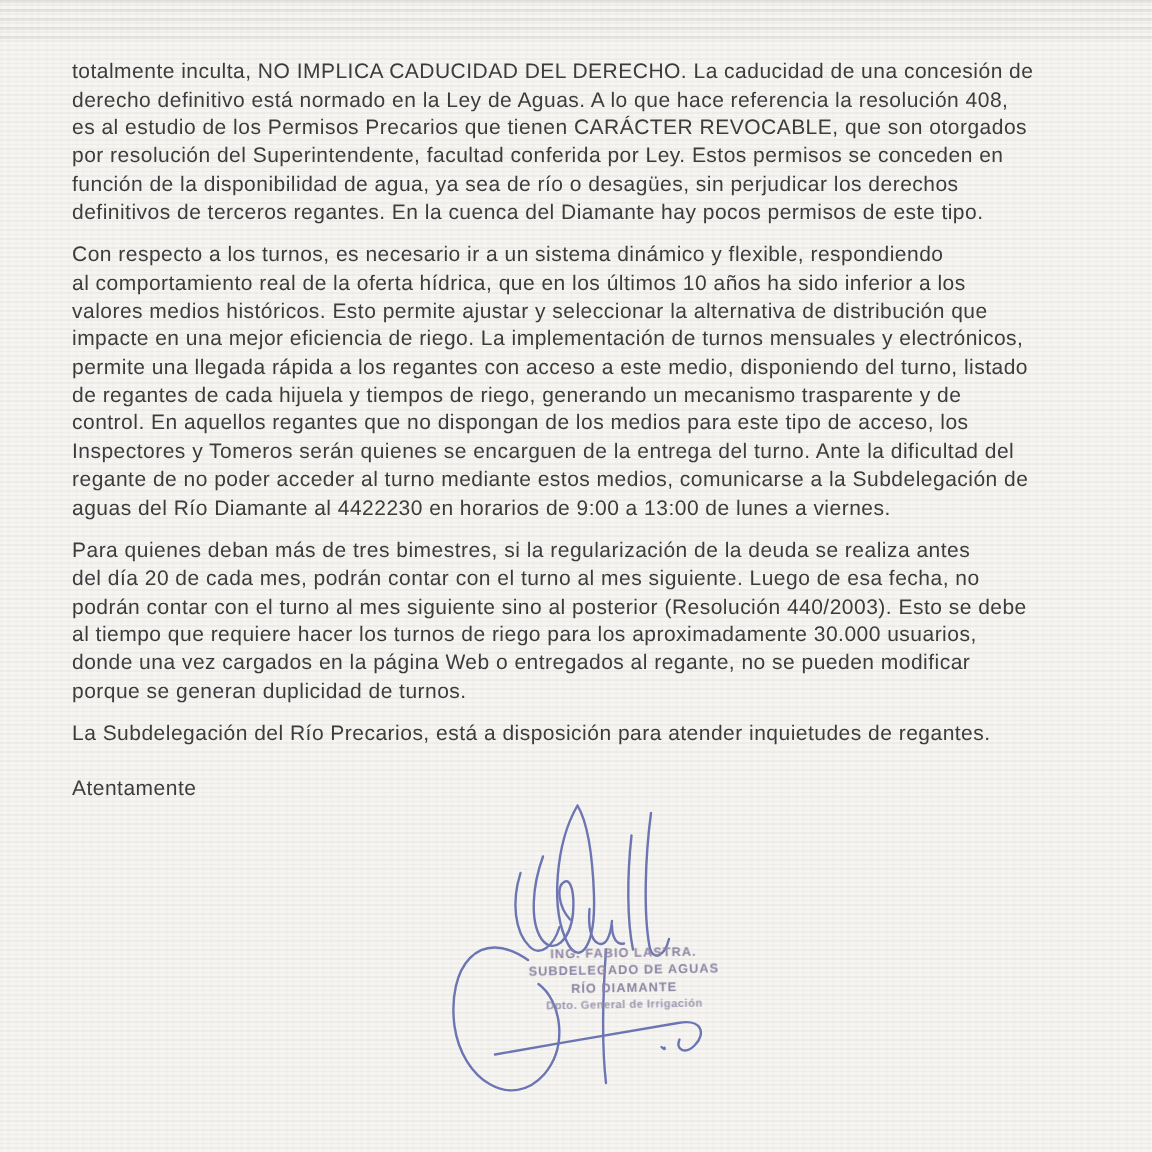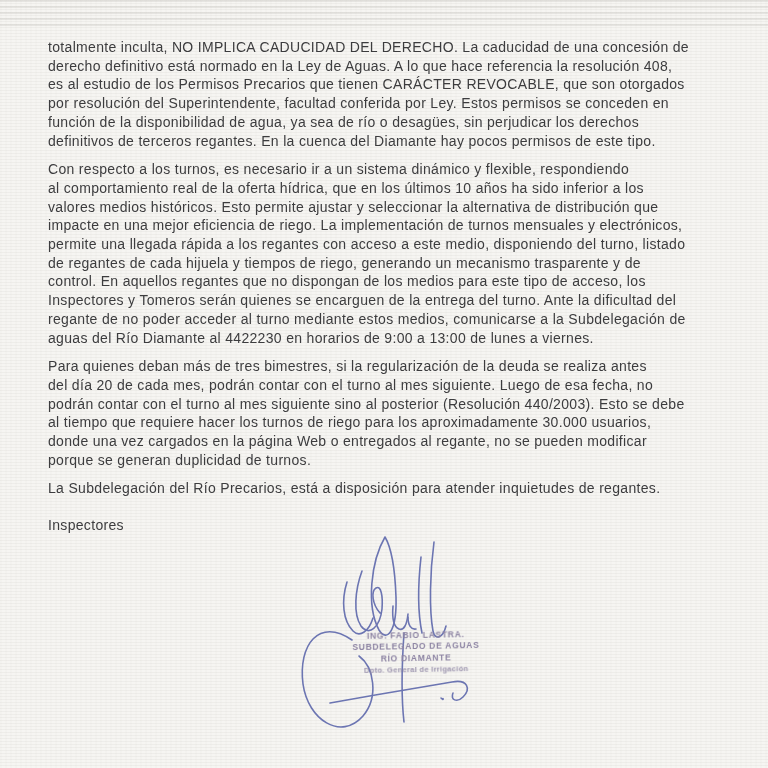--- a/index.html
+++ b/index.html
@@ -106,21 +106,21 @@
 Inspectores y Tomeros serán quienes se encarguen de la entrega del turno. Ante la dificultad del
 regante de no poder acceder al turno mediante estos medios, comunicarse a la Subdelegación de
 aguas del Río Diamante al 4422230 en horarios de 9:00 a 13:00 de lunes a viernes.</p>
   <p class="para">Para quienes deban más de tres bimestres, si la regularización de la deuda se realiza antes
 del día 20 de cada mes, podrán contar con el turno al mes siguiente. Luego de esa fecha, no
 podrán contar con el turno al mes siguiente sino al posterior (Resolución 440/2003). Esto se debe
 al tiempo que requiere hacer los turnos de riego para los aproximadamente 30.000 usuarios,
 donde una vez cargados en la página Web o entregados al regante, no se pueden modificar
 porque se generan duplicidad de turnos.</p>
   <p class="para closing-line">La Subdelegación del Río Precarios, está a disposición para atender inquietudes de regantes.</p>
-  <p class="para signoff">Inspectores</p>
+  <p class="para signoff">Atentamente</p>
 </div>
 
 <svg class="signature-svg" viewBox="285 520 235 230" xmlns="http://www.w3.org/2000/svg">
   <g fill="none" stroke="#5560a8" stroke-width="1.6" stroke-linecap="round" opacity="0.85">
 
     <path d="M 347 582 C 341 601 343 621 353 631 C 360 638 369 631 373 618"></path>
 
     <path d="M 362 571 C 355 590 353 614 361 626 C 369 637 380 627 382 609 C 383 596 381 585 376 588 C 371 591 372 604 380 613"></path>
 
     <path d="M 385 537 C 371 561 366 606 379 630 C 387 643 397 631 396 597 C 395 569 391 547 385 537"></path>

